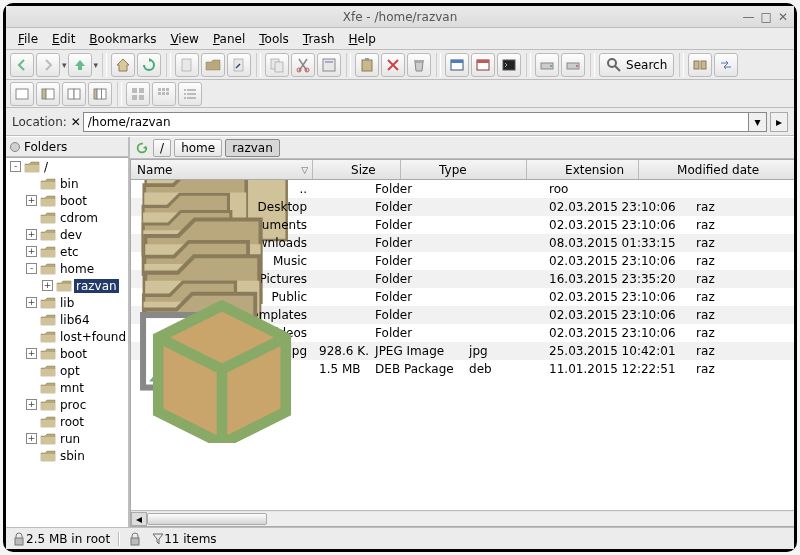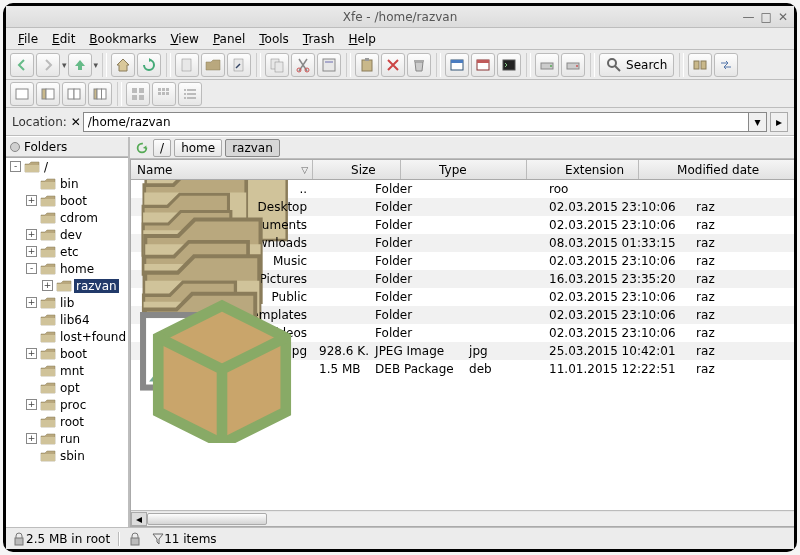--- a/index.html
+++ b/index.html
@@ -398,29 +398,29 @@
               <path class="fld-svg2" d="M1 5 L15 5 L15 12 L1 12 Z"></path>
             </svg>
             <span class="label">boot</span>
           </div>
           <div class="tree-item" style="padding-left: 20px;">
             <span class="noexp"></span>
             <svg class="fld-icon" viewBox="0 0 16 14">
               <path class="fld-svg" d="M1 4 L5 4 L7 2 L15 2 L15 12 L1 12 Z"></path>
               <path class="fld-svg2" d="M1 5 L15 5 L15 12 L1 12 Z"></path>
             </svg>
+            <span class="label">opt</span>
+          </div>
+          <div class="tree-item" style="padding-left: 20px;">
+            <span class="noexp"></span>
+            <svg class="fld-icon" viewBox="0 0 16 14">
+              <path class="fld-svg" d="M1 4 L5 4 L7 2 L15 2 L15 12 L1 12 Z"></path>
+              <path class="fld-svg2" d="M1 5 L15 5 L15 12 L1 12 Z"></path>
+            </svg>
             <span class="label">mnt</span>
-          </div>
-          <div class="tree-item" style="padding-left: 20px;">
-            <span class="noexp"></span>
-            <svg class="fld-icon" viewBox="0 0 16 14">
-              <path class="fld-svg" d="M1 4 L5 4 L7 2 L15 2 L15 12 L1 12 Z"></path>
-              <path class="fld-svg2" d="M1 5 L15 5 L15 12 L1 12 Z"></path>
-            </svg>
-            <span class="label">opt</span>
           </div>
           <div class="tree-item" style="padding-left: 20px;">
             <span class="exp">+</span>
             <svg class="fld-icon" viewBox="0 0 16 14">
               <path class="fld-svg" d="M1 4 L5 4 L7 2 L15 2 L15 12 L1 12 Z"></path>
               <path class="fld-svg2" d="M1 5 L15 5 L15 12 L1 12 Z"></path>
             </svg>
             <span class="label">proc</span>
           </div>
           <div class="tree-item" style="padding-left: 20px;">

